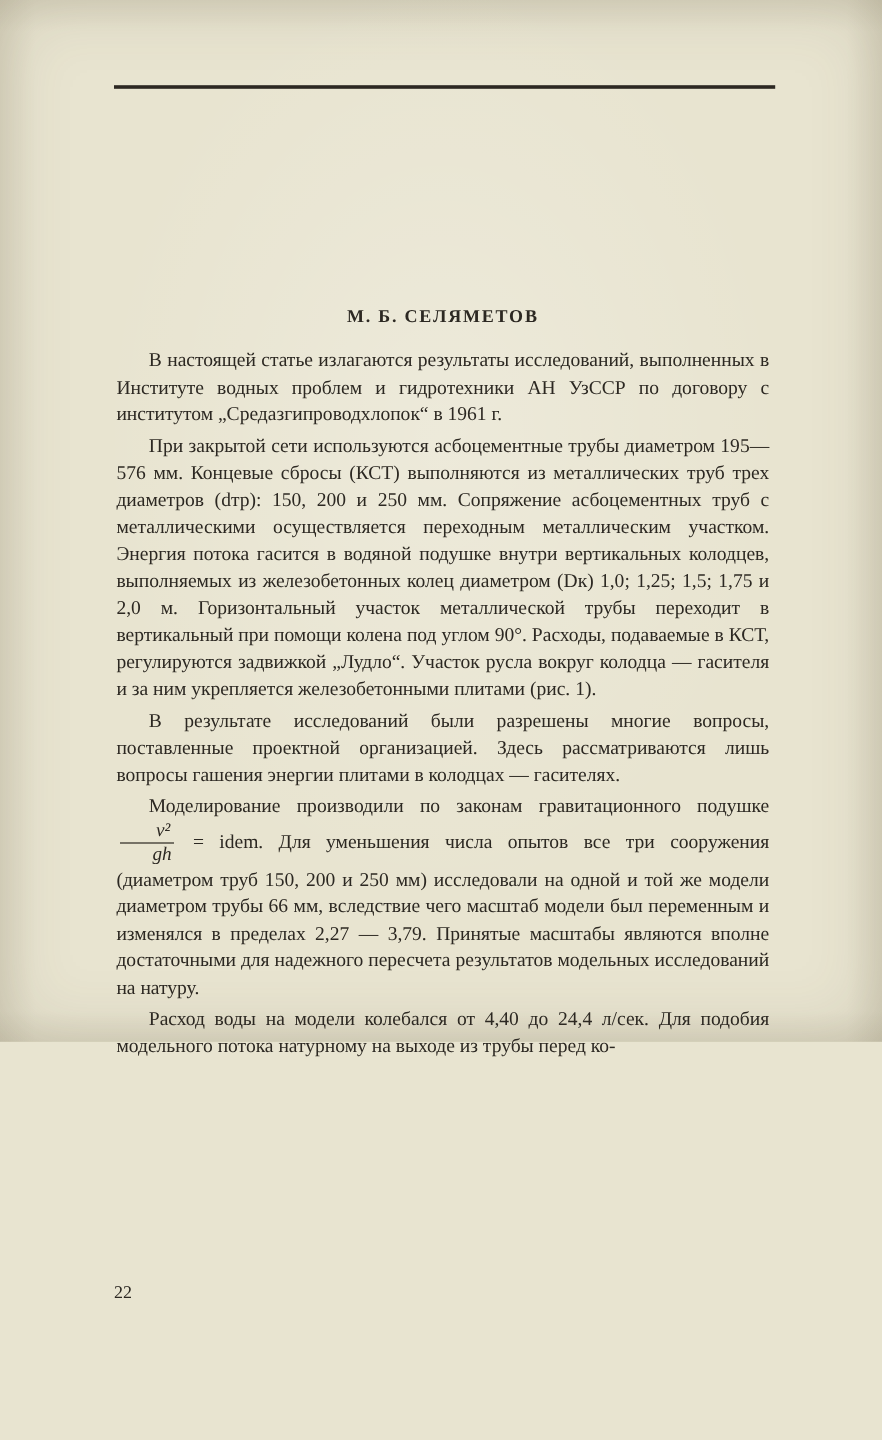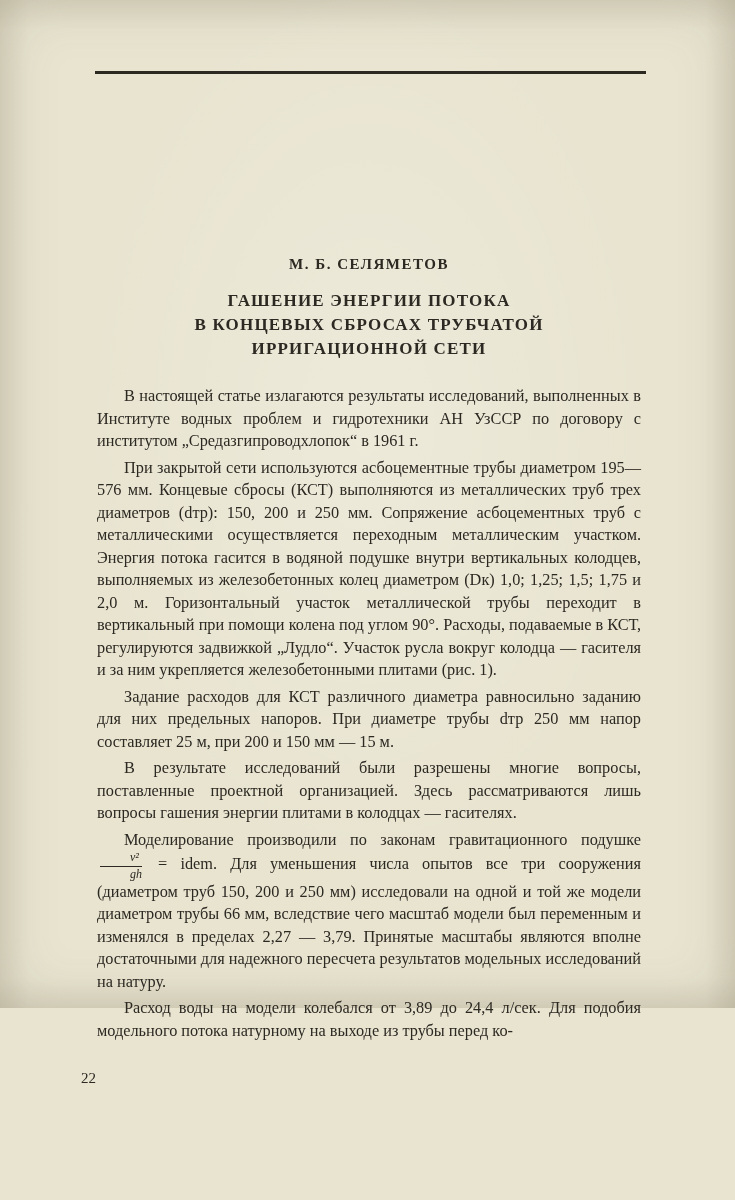--- a/index.html
+++ b/index.html
@@ -9,21 +9,21 @@
   html,body{margin:0;padding:0;}
   body{
     width:735px;height:1200px;
     font-family:"Liberation Serif","DejaVu Serif",serif;
     background:var(--paper);
     color:var(--ink);
     overflow:hidden;
   }
   .page{
     position:relative;
-    width:735px;height:1008px;
+    width:735px;height:868px;
     background:
       radial-gradient(ellipse at 50% 42%, rgba(255,255,255,0.22) 0%, rgba(255,255,255,0) 55%),
       linear-gradient(90deg, rgba(120,110,80,0.10) 0%, rgba(120,110,80,0) 4%, rgba(120,110,80,0) 96%, rgba(120,110,80,0.12) 100%),
       linear-gradient(180deg, rgba(120,110,80,0.10) 0%, rgba(120,110,80,0) 3%, rgba(120,110,80,0) 97%, rgba(120,110,80,0.10) 100%),
       var(--paper);
     box-shadow: inset 0 0 60px rgba(90,80,55,0.18);
   }
   .top-rule{
     position:absolute;
     left:95px;top:71px;
@@ -56,79 +56,73 @@
     line-height:22.5px;
     text-align:justify;
   }
   .para{
     margin:4px;
     text-indent:27px;
   }
   .frac{
     display:inline-block;
     vertical-align:middle;
-    text-align:right;
+    text-align:left;
     font-style:italic;
-    font-size:12px;
+    font-size:16px;
     line-height:1.1;
     margin:0 3px;
   }
   .frac .num{
     display:block;
     border-bottom:1px solid var(--ink);
     padding:0 3px 1px 3px;
   }
   .frac .den{
     display:block;
     padding-top:1px;
     font-style:italic;
   }
   .page-number{
     position:absolute;
-    left:81px;top:1070px;
+    left:95px;top:1070px;
     font-size:15px;
   }
 </style>
 </head>
 <body>
 
 <div class="page">
 
   <div class="top-rule"></div>
 
   <div class="content">
 
     <p class="author">М. Б. СЕЛЯМЕТОВ</p>
 
-    <h1 class="title">
-      <span class="title-line">ГАШЕНИЕ  ЭНЕРГИИ  ПОТОКА</span>
-      <span class="title-line">В КОНЦЕВЫХ СБРОСАХ ТРУБЧАТОЙ</span>
-      <span class="title-line">ИРРИГАЦИОННОЙ СЕТИ</span>
-    </h1>
 
     <div class="body-text">
 
       <div>
           <p class="para">В настоящей статье излагаются результаты исследований, выполненных в Институте водных проблем и гидротехники АН УзССР по договору с институтом „Средазгипроводхлопок“ в 1961 г.</p>
           <p class="para">При закрытой сети используются асбоцементные трубы диаметром 195—576 мм. Концевые сбросы (КСТ) выполняются из металлических труб трех диаметров (dтр): 150, 200 и 250 мм. Сопряжение асбоцементных труб с металлическими осуществляется переходным металлическим участком. Энергия потока гасится в водяной подушке внутри вертикальных колодцев, выполняемых из железобетонных колец диаметром (Dк) 1,0; 1,25; 1,5; 1,75 и 2,0 м. Горизонтальный участок металлической трубы переходит в вертикальный при помощи колена под углом 90°. Расходы, подаваемые в КСТ, регулируются задвижкой „Лудло“. Участок русла вокруг колодца — гасителя и за ним укрепляется железобетонными плитами (рис. 1).</p>
-          <p class="para">Задание расходов для КСТ различного диаметра равносильно заданию для них предельных напоров. При диаметре трубы dтр 250 мм напор составляет 25 м, при 200 и 150 мм — 15 м.</p>
           <p class="para">В результате исследований были разрешены многие вопросы, поставленные проектной организацией. Здесь рассматриваются лишь вопросы гашения энергии плитами в колодцах — гасителях.</p>
         </div>
 
       <p class="para">
         <span>Моделирование производили по законам гравитационного подушке</span>
         <span class="frac">
           <span class="num">v²</span>
           <span class="den">gh</span>
         </span>
         <span>= idem. Для уменьшения числа опытов все три сооружения (диаметром труб 150, 200 и 250 мм) исследовали на одной и той же модели диаметром трубы 66 мм, вследствие чего масштаб модели был переменным и изменялся в пределах 2,27 — 3,79. Принятые масштабы являются вполне достаточными для надежного пересчета результатов модельных исследований на натуру.</span>
       </p>
 
       <div>
-          <p class="para">Расход воды на модели колебался от 3,89 до 24,4 л/сек. Для подобия модельного потока натурному на выходе из трубы перед ко-</p>
+          <p class="para">Расход воды на модели колебался от 4,40 до 24,4 л/сек. Для подобия модельного потока натурному на выходе из трубы перед ко-</p>
         </div>
 
     </div>
   </div>
 
   <div class="page-number">22</div>
 
 </div>
 
 </body></html>

